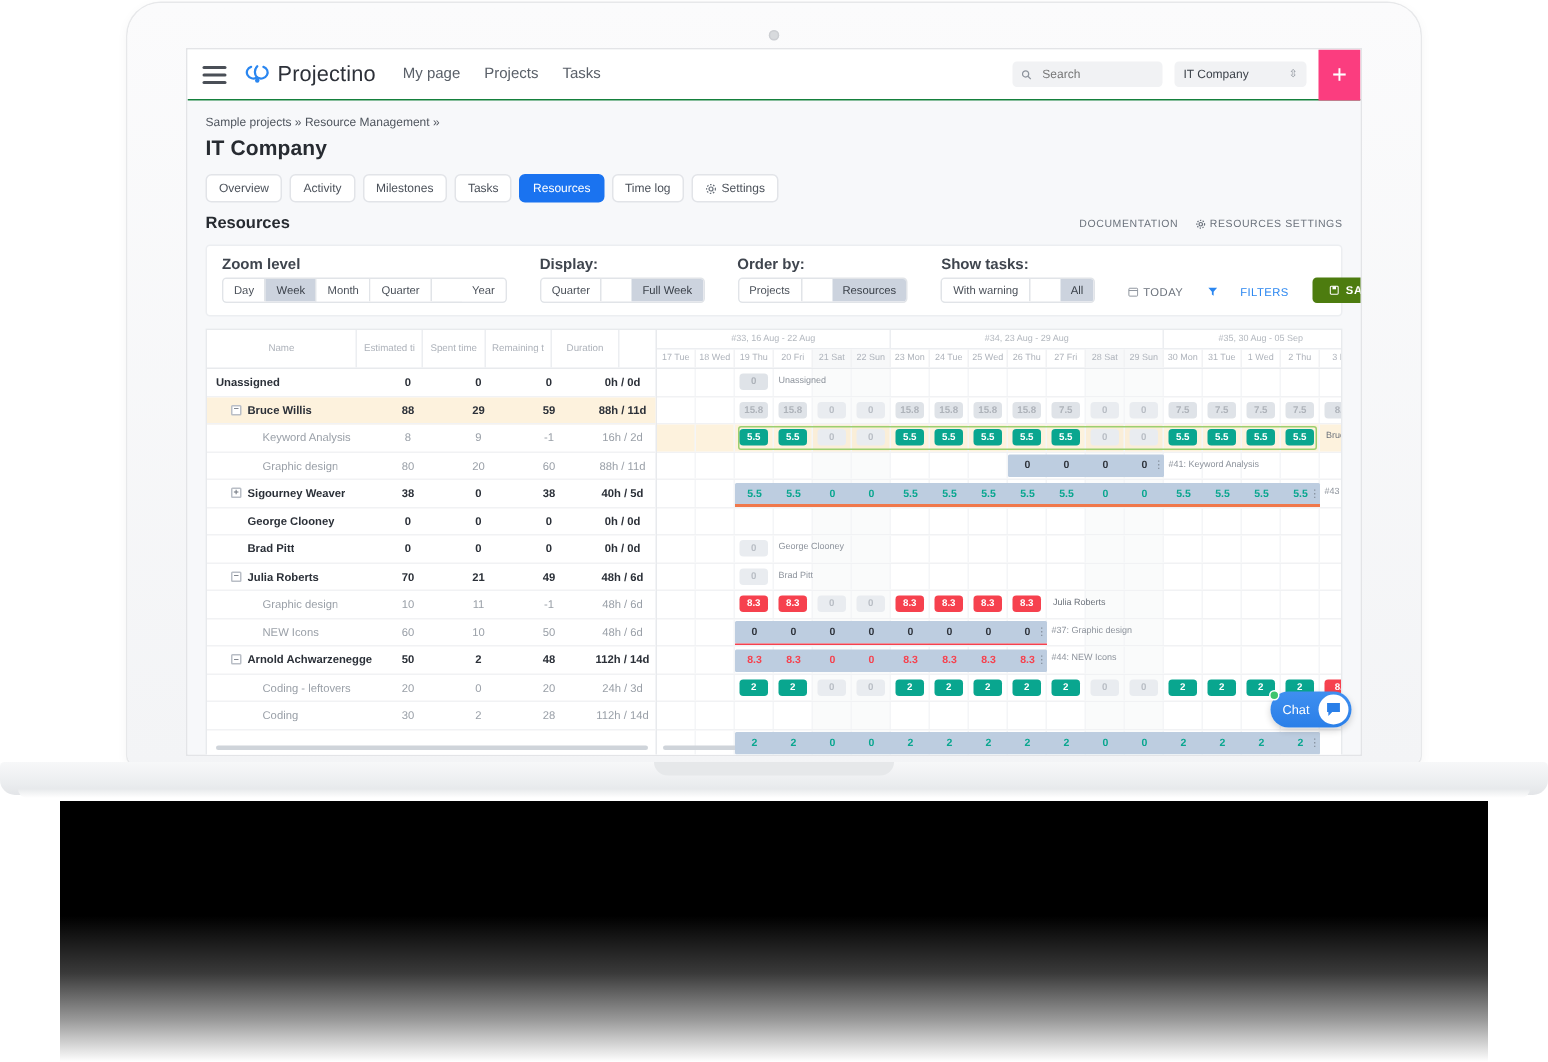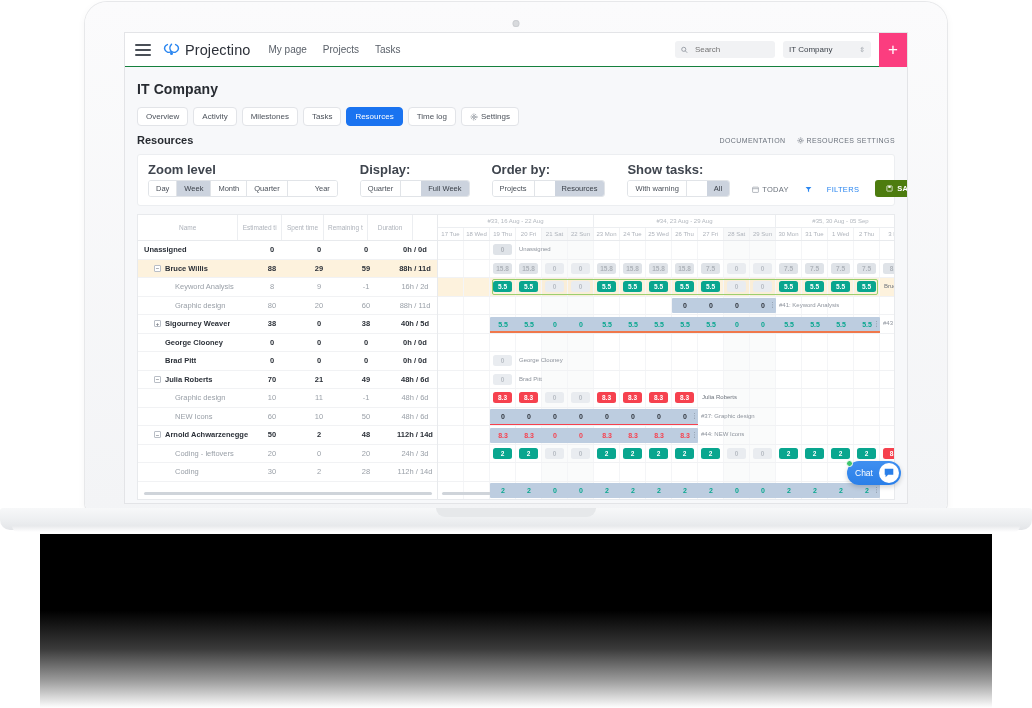--- a/index.html
+++ b/index.html
@@ -108,21 +108,21 @@
   .section-title{ font-size:11px; font-weight:bold; color:#272b31; }
   .head-actions{ margin-left:auto; display:flex; align-items:center; gap:11px; }
   .head-link{ font-size:7px; color:#6b727c; letter-spacing:.4px; cursor:pointer; display:flex; align-items:center; gap:3px;}
 
   
   .toolbar{
     margin:8px 12px 0 12px; background:#fff; border:1px solid #eceef1;
     border-radius:3px; padding:7px 10px 8px 10px; display:flex; align-items:flex-end; gap:0;
   }
   .ctrl{ margin-right:22px; }
-  .ctrl-label{ font-size:13px; color:#3f454e; margin-bottom:3px; font-weight:bold;}
+  .ctrl-label{ font-size:10px; color:#3f454e; margin-bottom:3px; font-weight:bold;}
   .seg{ display:flex; border:1px solid #e1e4e8; border-radius:3px; overflow:hidden; background:#fff;}
   .seg .opt{
     font-size:7.5px; color:#4b515a; padding:3px 7px; cursor:pointer; background:#fff;
     border-right:1px solid #e1e4e8; white-space:nowrap;
   }
   .seg .opt:last-child{ border-right:0;margin-left:20px; }
   .seg .opt.on{ background:#ccd3de; color:#3a4049; }
   .tool-btn{
     font-size:7.5px; letter-spacing:.3px; color:#6b727c; display:flex; align-items:center;
     gap:3px; cursor:pointer; margin-right:16px; padding-bottom:3px;
@@ -267,20 +267,21 @@
           </div>
           <div class="company-select">
             <span>IT Company</span>
             <span class="arrows">⇳</span>
           </div>
           <div class="plusbtn">+</div>
         </div>
       </div>
 
       <div class="page-head">
+        <div class="crumb">Sample projects » Resource Management »</div>
         <div class="ptitle">IT Company</div>
       </div>
 
       <div class="tabs">
         <div class="tab">
             <span>Overview</span>
           </div>
         <div class="tab">
             <span>Activity</span>
           </div>

